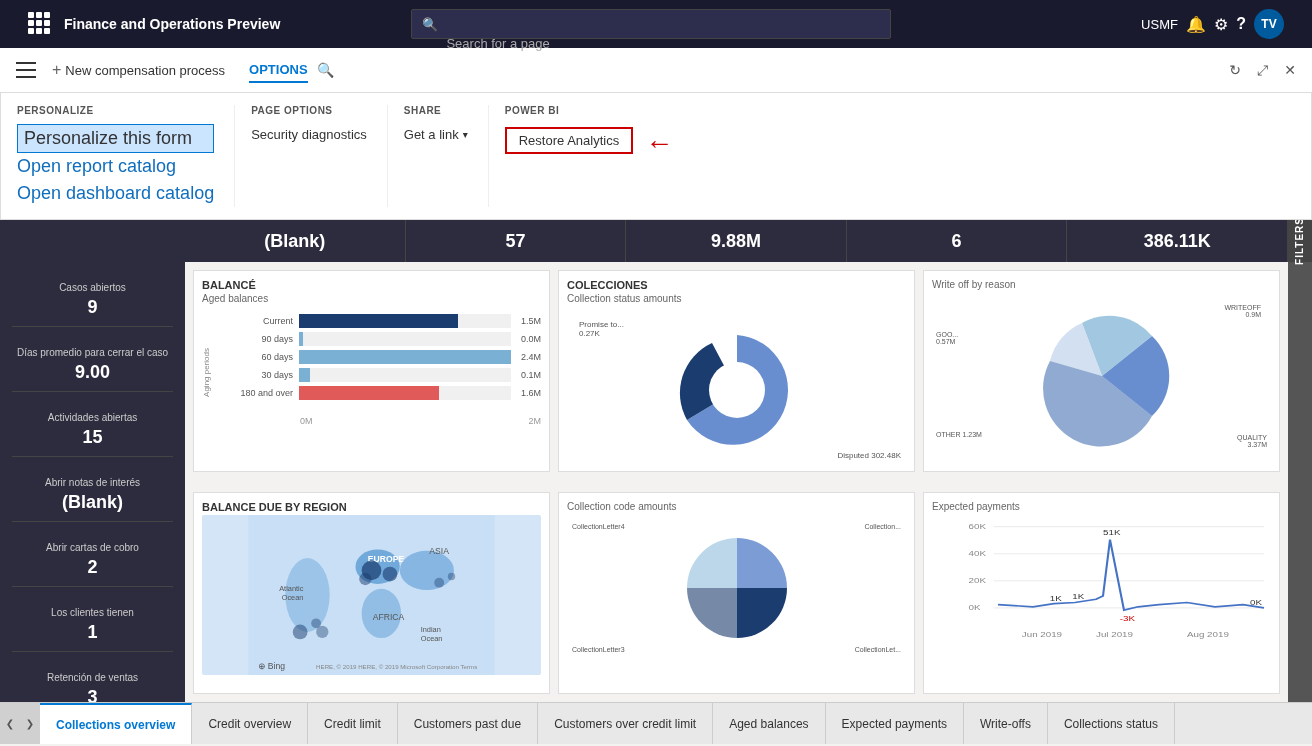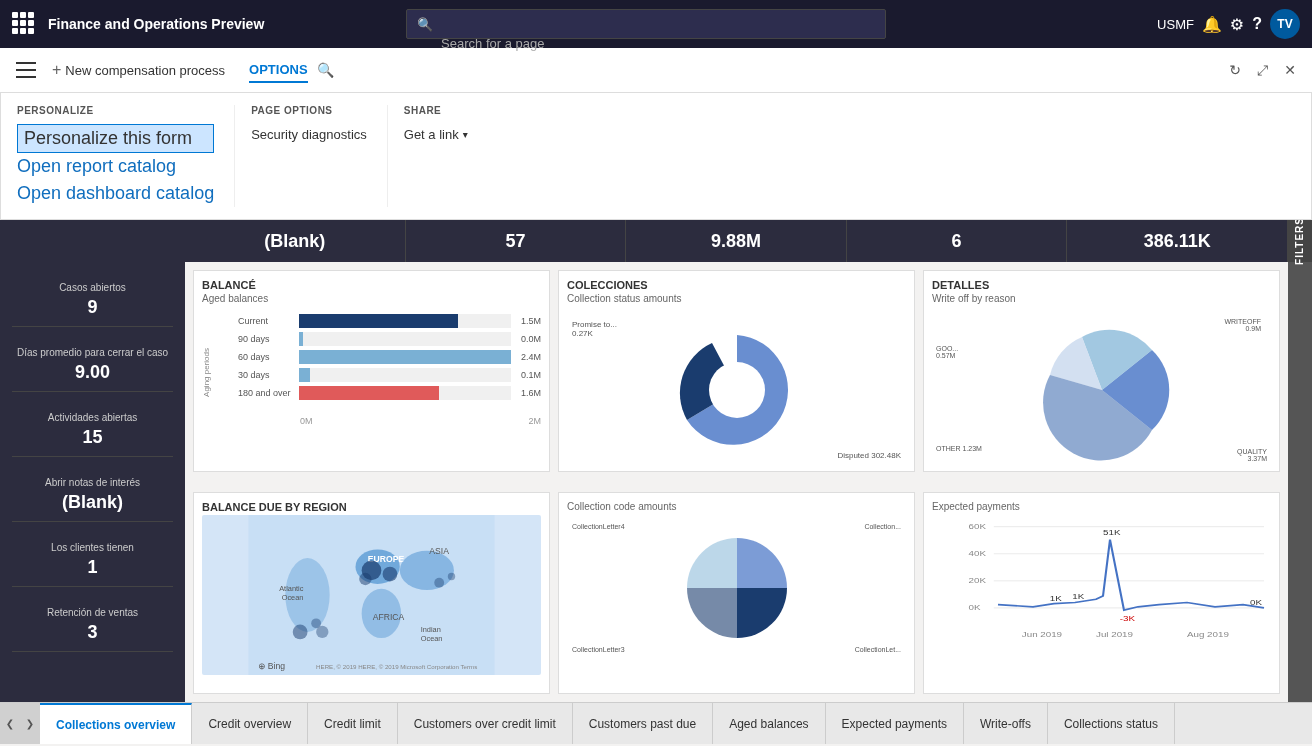--- a/index.html
+++ b/index.html
@@ -4,21 +4,21 @@
   <style>
     * { box-sizing: border-box; margin: 0; padding: 0; }
     body { font-family: 'Segoe UI', Arial, sans-serif; background: #f3f2f1; overflow: hidden; width: 1312px; height: 746px; }
 
     
     .top-nav {
       background: #1a1a2e;
       height: 48px;
       display: flex;
       align-items: center;
-      padding: 0 12px;
+      padding: 0 28px;
       color: white;
       gap: 12px;
     }
     .nav-grid-icon {
       width: 24px; height: 24px;
       display: grid;
       grid-template-columns: repeat(3,6px);
       grid-template-rows: repeat(3,6px);
       gap: 2px;
       cursor: pointer;
@@ -313,21 +313,21 @@
       gap: 4px;
       padding: 4px 0;
     }
     .bar-row {
       display: flex;
       align-items: center;
       gap: 6px;
       font-size: 9px;
       color: #555;
     }
-    .bar-label { width: 55px; flex-shrink: 0; }
+    .bar-label { width: 55px; text-align: right; flex-shrink: 0; }
     .bar-container { flex: 1; height: 14px; background: #f0f0f0; position: relative; }
     .bar-fill { height: 100%; position: absolute; left: 0; top: 0; }
     .bar-val { font-size: 9px; color: #555; margin-left: 4px; flex-shrink: 0; }
     .bar-axis { display: flex; justify-content: space-between; font-size: 9px; color: #999; margin-top: 12px; padding-left: 62px; }
 
     
     .map-area {
       background: #d4e5f7;
       height: 160px;
       position: relative;
@@ -442,20 +442,27 @@
     <div class="menu-section-title">PAGE OPTIONS</div>
     <span class="menu-item-plain">Security diagnostics</span>
   </div>
   <div class="menu-section">
     <div class="menu-section-title">SHARE</div>
     <div class="share-link">
       <span>Get a link</span>
       <span style="font-size:10px;">▾</span>
     </div>
   </div>
+  <div class="menu-section">
+    <div class="menu-section-title">POWER BI</div>
+    <div class="power-bi-row">
+      <span class="restore-btn">Restore Analytics</span>
+      <div class="red-arrow">←</div>
+    </div>
+  </div>
 </div>
 
 <div class="dashboard">
 
   <div class="kpi-bar">
     <div style="width:185px; flex-shrink:0;"></div>
     <div class="kpi-item">(Blank)</div>
     <div class="kpi-item">57</div>
     <div class="kpi-item">9.88M</div>
     <div class="kpi-item">6</div>
@@ -476,20 +483,24 @@
         <div class="stat-label">Días promedio para cerrar el caso</div>
         <div class="stat-value">9.00</div>
       </div>
       <div class="stat-card">
         <div class="stat-label">Actividades abiertas</div>
         <div class="stat-value">15</div>
       </div>
       <div class="stat-card">
         <div class="stat-label">Abrir notas de interés</div>
         <div class="stat-value stat-blank">(Blank)</div>
+      </div>
+      <div class="stat-card">
+        <div class="stat-label">Abrir cartas de cobro</div>
+        <div class="stat-value">2</div>
       </div>
       <div class="stat-card">
         <div class="stat-label">Los clientes tienen</div>
         <div class="stat-value">1</div>
       </div>
       <div class="stat-card">
         <div class="stat-label">Retención de ventas</div>
         <div class="stat-value">3</div>
       </div>
     </div>
@@ -598,21 +609,21 @@
           <div style="position:relative; height:160px; display:flex; align-items:center; justify-content:center;">
             <svg width="160" height="150" viewBox="0 0 160 150">
 
               <path d="M80 75 L80 20 A55 55 0 1 1 30 105 Z" fill="#4472c4" opacity="0.8"></path>
 
               <path d="M80 75 L30 105 A55 55 0 0 1 55 28 Z" fill="#1a3c6e"></path>
 
               <circle cx="80" cy="75" r="28" fill="white"></circle>
             </svg>
 
-            <div style="position:absolute; top:10px; left:5px; font-size:8px; color:#555;">Promise to...<br>0.27K</div>
+            <div style="position:absolute; top:10px; left:12px; font-size:8px; color:#555;">Promise to...<br>0.27K</div>
             <div style="position:absolute; bottom:10px; right:5px; font-size:8px; color:#555;">Disputed 302.48K</div>
           </div>
         </div>
         <div class="chart-card">
           <div class="chart-subtitle">Collection code amounts</div>
 
           <div style="position:relative; height:140px; display:flex; align-items:center; justify-content:center;">
             <svg width="160" height="130" viewBox="0 0 160 130">
 
               <path d="M80 65 L80 15 A50 50 0 0 1 130 65 Z" fill="#4472c4" opacity="0.7"></path>
@@ -626,21 +637,20 @@
             <div style="position:absolute;top:5px;left:5px;font-size:7px;color:#555;">CollectionLetter4</div>
             <div style="position:absolute;top:5px;right:5px;font-size:7px;color:#555;">Collection...</div>
             <div style="position:absolute;bottom:5px;left:5px;font-size:7px;color:#555;">CollectionLetter3</div>
             <div style="position:absolute;bottom:5px;right:5px;font-size:7px;color:#555;">CollectionLet...</div>
           </div>
         </div>
       </div>
 
       <div class="chart-column">
         <div class="chart-card">
-          <div class="chart-title">DETALLES</div>
           <div class="chart-subtitle">Write off by reason</div>
 
           <div style="position:relative; height:160px; display:flex; align-items:center; justify-content:center;">
             <svg width="180" height="150" viewBox="0 0 180 150">
 
               <path d="M90 75 L140 115 A55 55 0 0 0 140 35 Z" fill="#4472c4" opacity="0.8"></path>
 
               <path d="M90 75 L140 35 A55 55 0 0 0 70 22 Z" fill="#7ab0d4" opacity="0.7"></path>
 
               <path d="M90 75 L70 22 A55 55 0 0 0 38 60 Z" fill="#c8d8ee" opacity="0.8"></path>
@@ -697,24 +707,24 @@
   <div class="tab-item active">
     <span>Collections overview</span>
   </div>
   <div class="tab-item">
     <span>Credit overview</span>
   </div>
   <div class="tab-item">
     <span>Credit limit</span>
   </div>
   <div class="tab-item">
+    <span>Customers past due</span>
+  </div>
+  <div class="tab-item">
     <span>Customers over credit limit</span>
-  </div>
-  <div class="tab-item">
-    <span>Customers past due</span>
   </div>
   <div class="tab-item">
     <span>Aged balances</span>
   </div>
   <div class="tab-item">
     <span>Expected payments</span>
   </div>
   <div class="tab-item">
     <span>Write-offs</span>
   </div>

